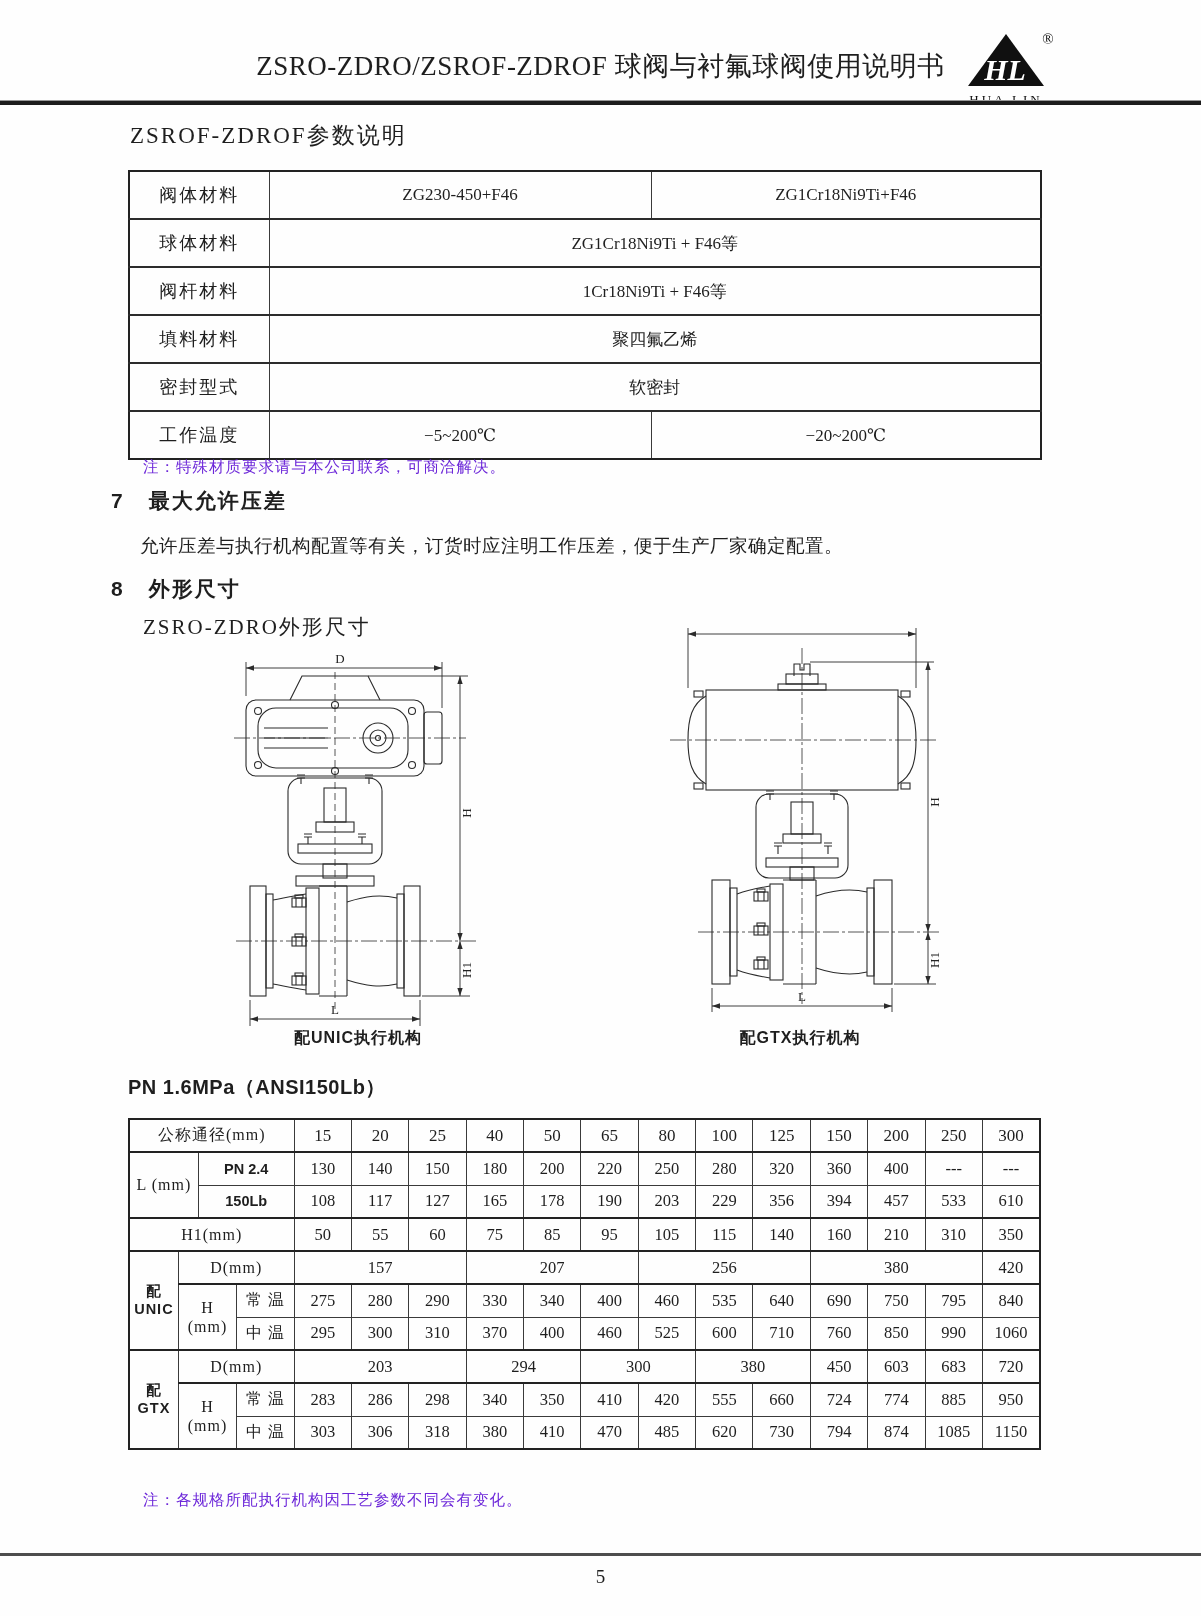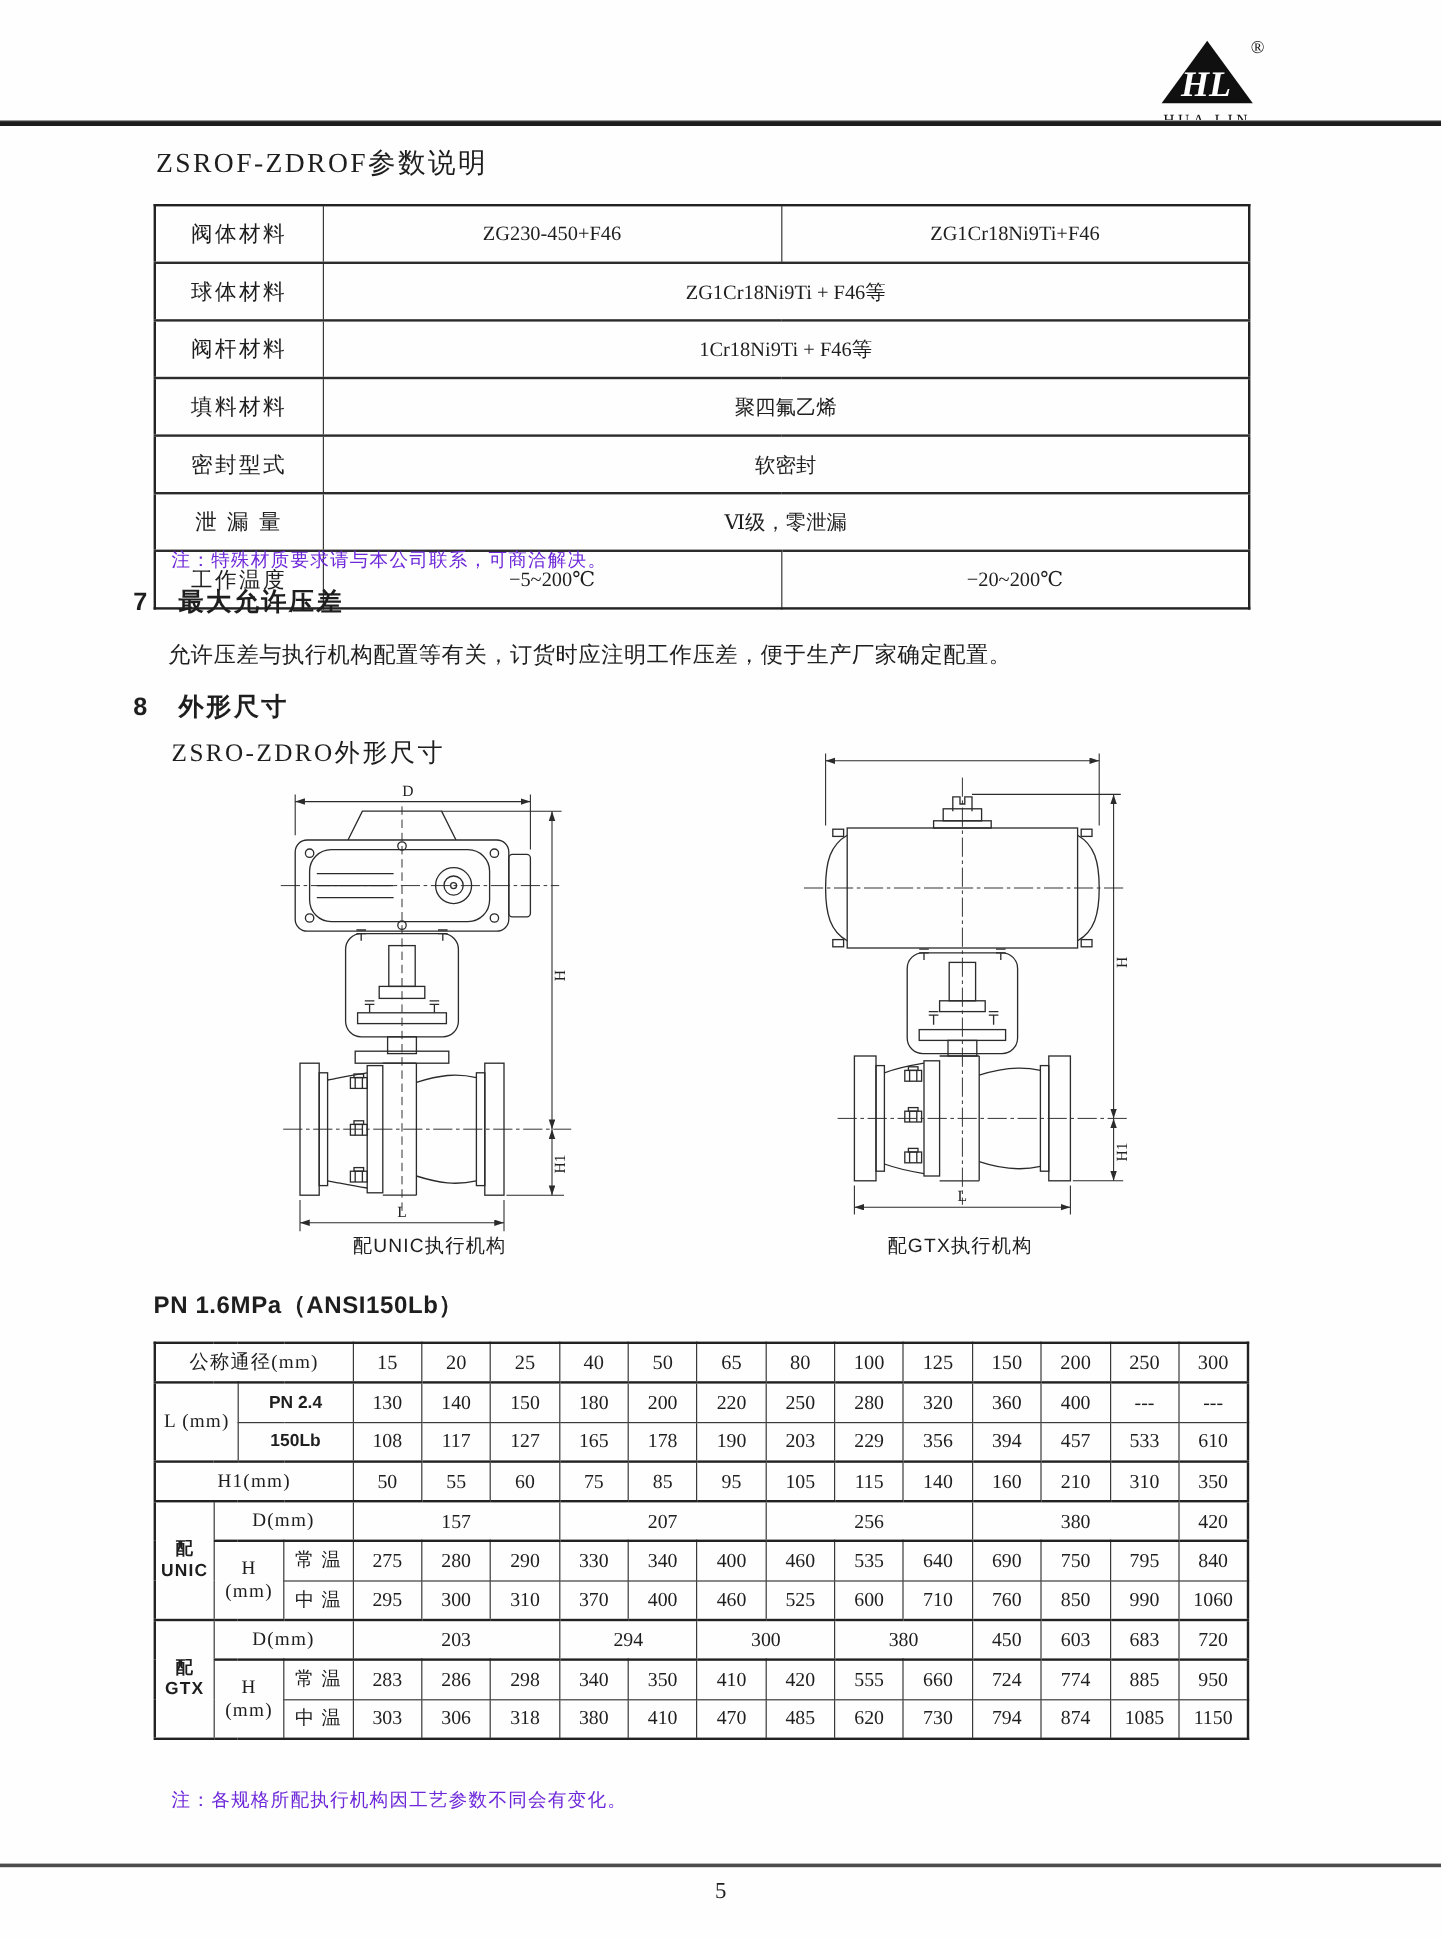--- a/index.html
+++ b/index.html
@@ -25,21 +25,21 @@
   .sec{position:absolute;left:111px;font-family:"Liberation Sans","DejaVu Sans",sans-serif;
        font-weight:600;font-size:21px;letter-spacing:2px}
   .sec .no{display:inline-block;margin-right:24px}
   .sec7{top:487px}.sec8{top:575px}
   .body7{position:absolute;top:533px;left:140px;font-size:18.5px;letter-spacing:.5px}
   .sub8{position:absolute;top:613px;left:143px;font-size:21px;letter-spacing:2px}
   
   .draw1{position:absolute;top:648px;left:228px}
   .draw2{position:absolute;top:612px;left:650px}
   .cap{position:absolute;top:1028px;text-align:center;font-family:"Liberation Sans","DejaVu Sans",sans-serif;
-       font-weight:normal;font-size:16px;letter-spacing:1px}
+       font-weight:bold;font-size:16px;letter-spacing:1px}
   .cap1{left:228px;width:260px}.cap2{left:650px;width:300px}
   
   .dim-heading{position:absolute;top:1074px;left:128px;font-family:"Liberation Sans","DejaVu Sans",sans-serif;
        font-weight:bold;font-size:20px;letter-spacing:.5px}
   .dim-table{position:absolute;top:1118px;left:128px;width:913px;border:2px solid #222}
   .dim-table td{border:1px solid #3a3a3a;height:33px;text-align:center;vertical-align:middle;
                 overflow:hidden;padding:0 1px}
   .dim-table tr.tb > td{border-bottom-width:2px;border-bottom-color:#222}
   .dim-table td.bb2{border-bottom-width:2px;border-bottom-color:#222}
   .dim-table .lab{font-size:16px;letter-spacing:1px}
@@ -50,20 +50,21 @@
   
   .frule{position:absolute;top:1553px;left:0;width:100%;height:3px;background:#4d4d4d}
   .pageno{position:absolute;top:1566px;left:0;width:100%;text-align:center;font-size:19px}
   svg text{font-family:"Liberation Serif","DejaVu Serif",serif}
 </style>
 </head>
 <body>
 
 <div class="page">
 
+  <div class="title">ZSRO-ZDRO/ZSROF-ZDROF  球阀与衬氟球阀使用说明书</div>
   <div class="logo">
     <svg width="115" height="82" viewBox="0 0 115 82">
       <polygon points="58,6 96,58 20,58" fill="#101010"></polygon>
       <text x="57" y="52" text-anchor="middle" font-size="30" font-style="italic" font-weight="bold" fill="#ffffff">HL</text>
       <text x="100" y="16" text-anchor="middle" font-size="15" fill="#101010">®</text>
       <text x="58" y="76" text-anchor="middle" font-size="13" letter-spacing="3" fill="#101010">HUA LIN</text>
     </svg>
   </div>
   <div class="hrule"></div>
 
@@ -88,24 +89,20 @@
           <td class="plabel">阀杆材料</td>
           <td colspan="2" class="pval">1Cr18Ni9Ti + F46等</td>
         </tr>
         <tr>
           <td class="plabel">填料材料</td>
           <td colspan="2" class="pval">聚四氟乙烯</td>
         </tr>
         <tr>
           <td class="plabel">密封型式</td>
           <td colspan="2" class="pval">软密封</td>
-        </tr>
-        <tr>
-          <td class="plabel">泄 漏 量</td>
-          <td colspan="2" class="pval">Ⅵ级，零泄漏</td>
         </tr>
         <tr>
           <td class="plabel">工作温度</td>
           <td class="pval">−5~200℃</td>
           <td class="pval">−20~200℃</td>
         </tr>
       </tbody>
   </table>
   <div class="note note1">注：特殊材质要求请与本公司联系，可商洽解决。</div>
 

